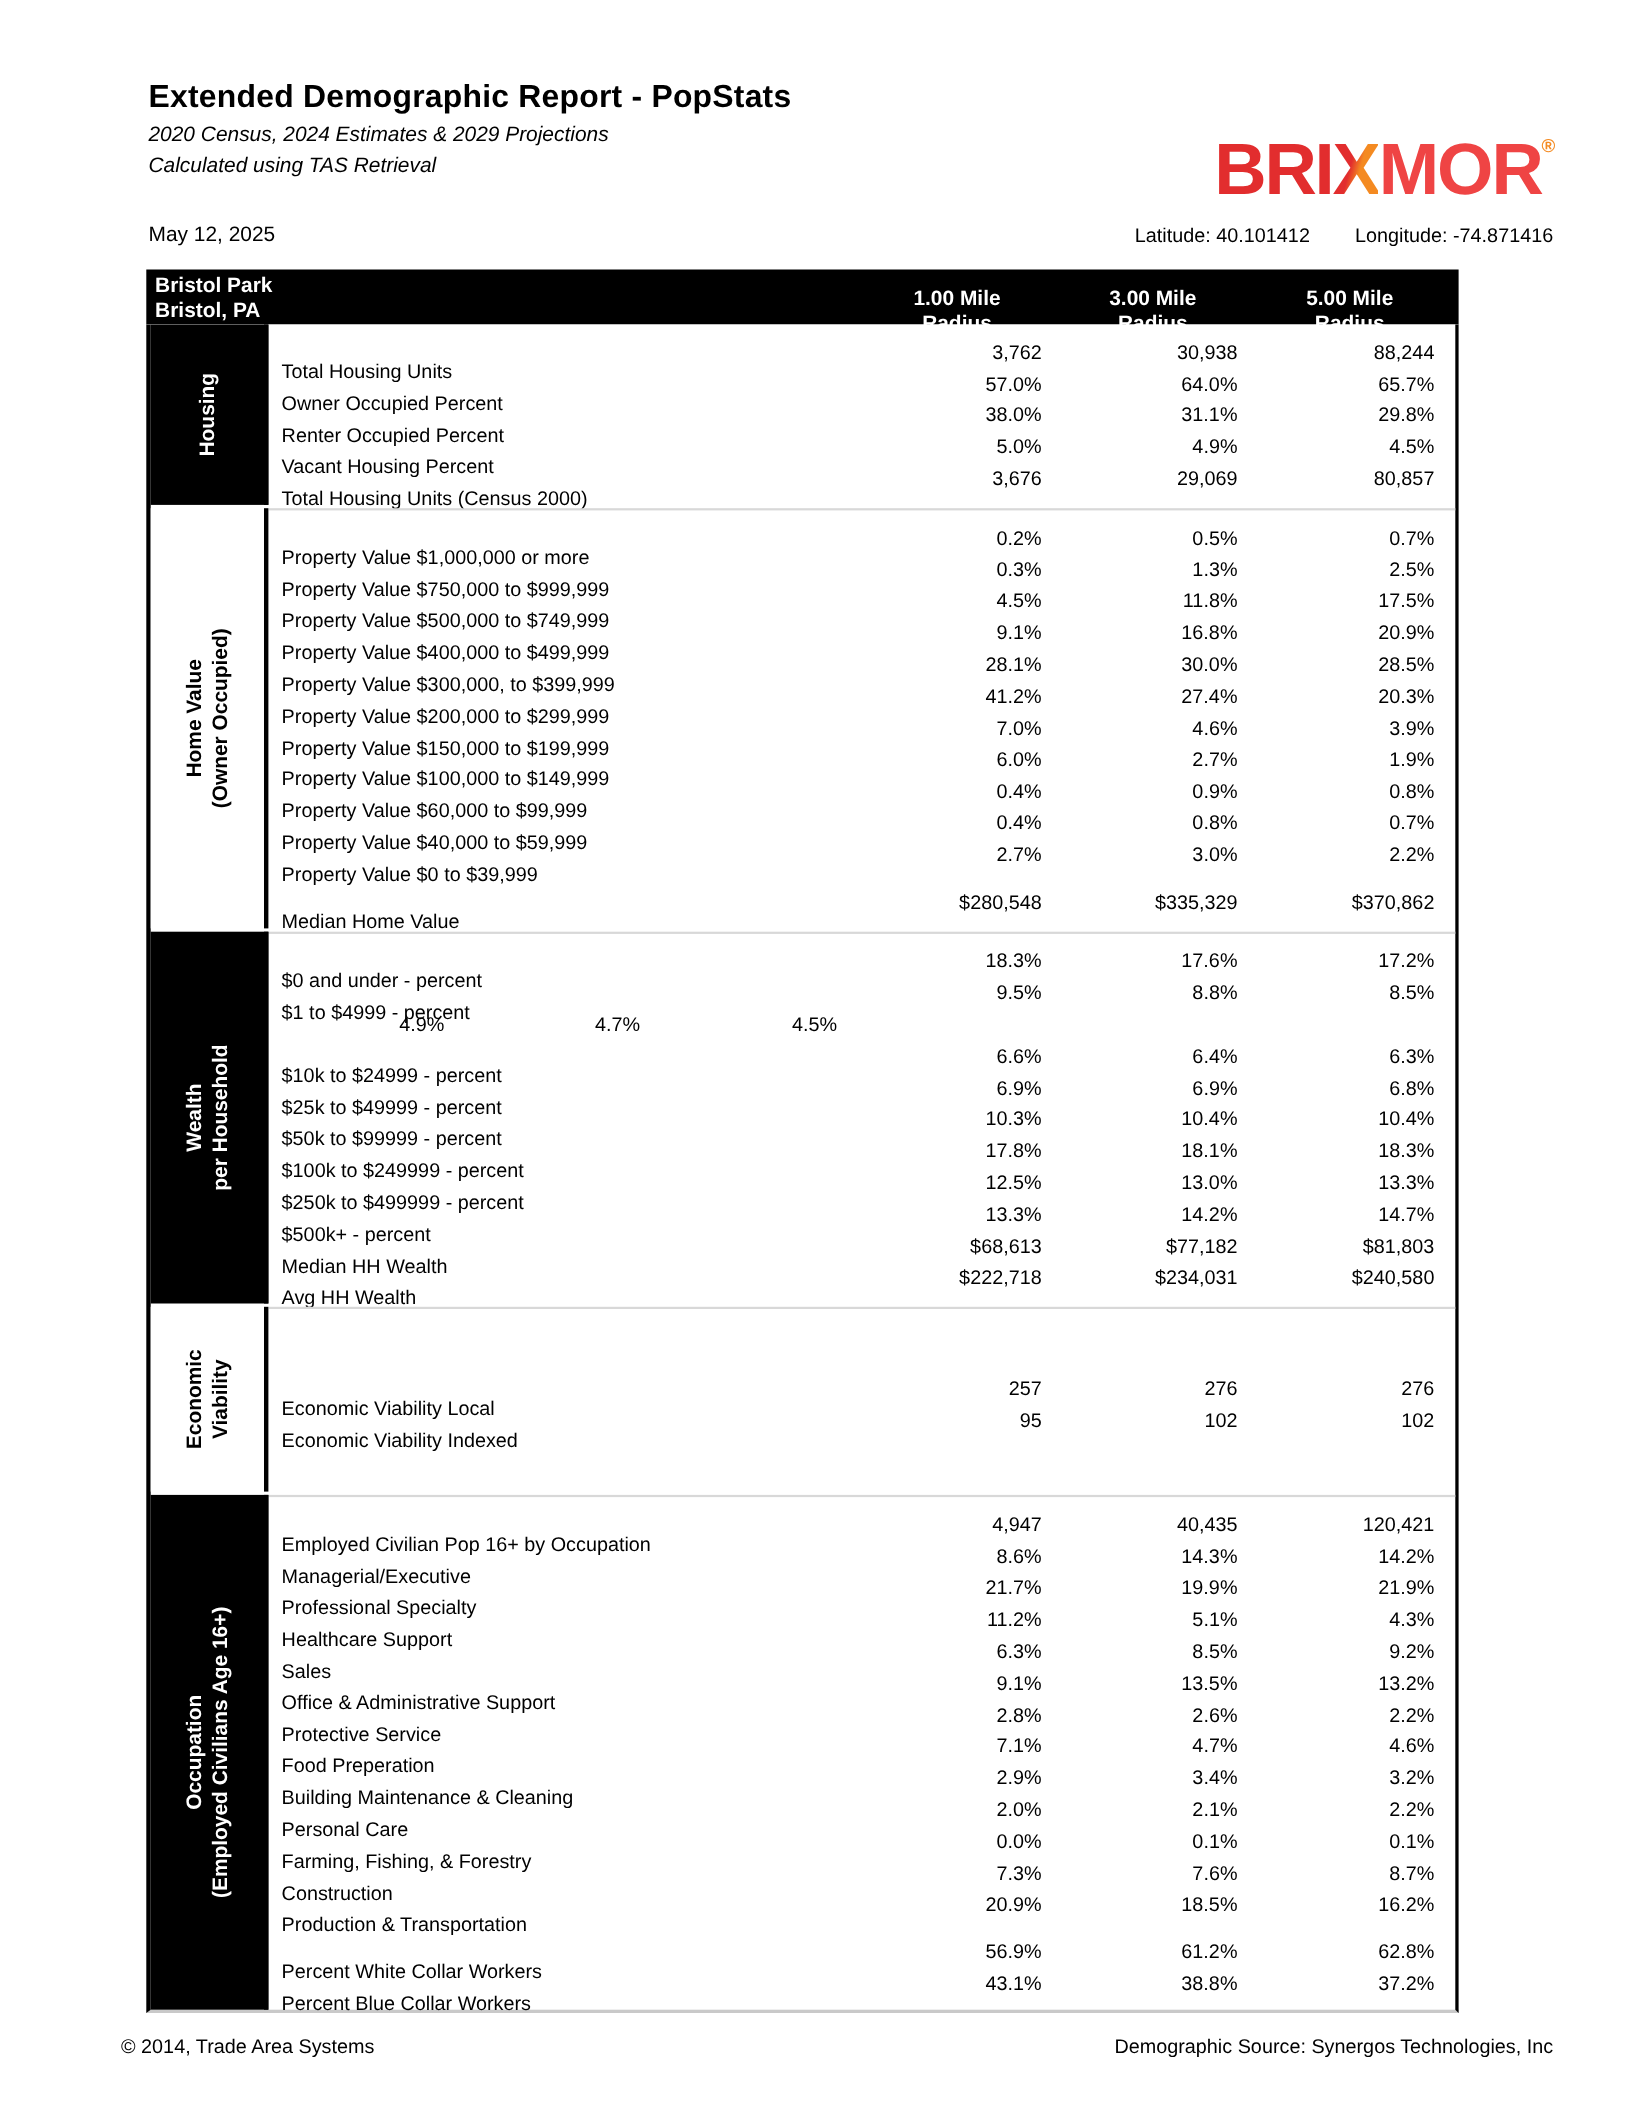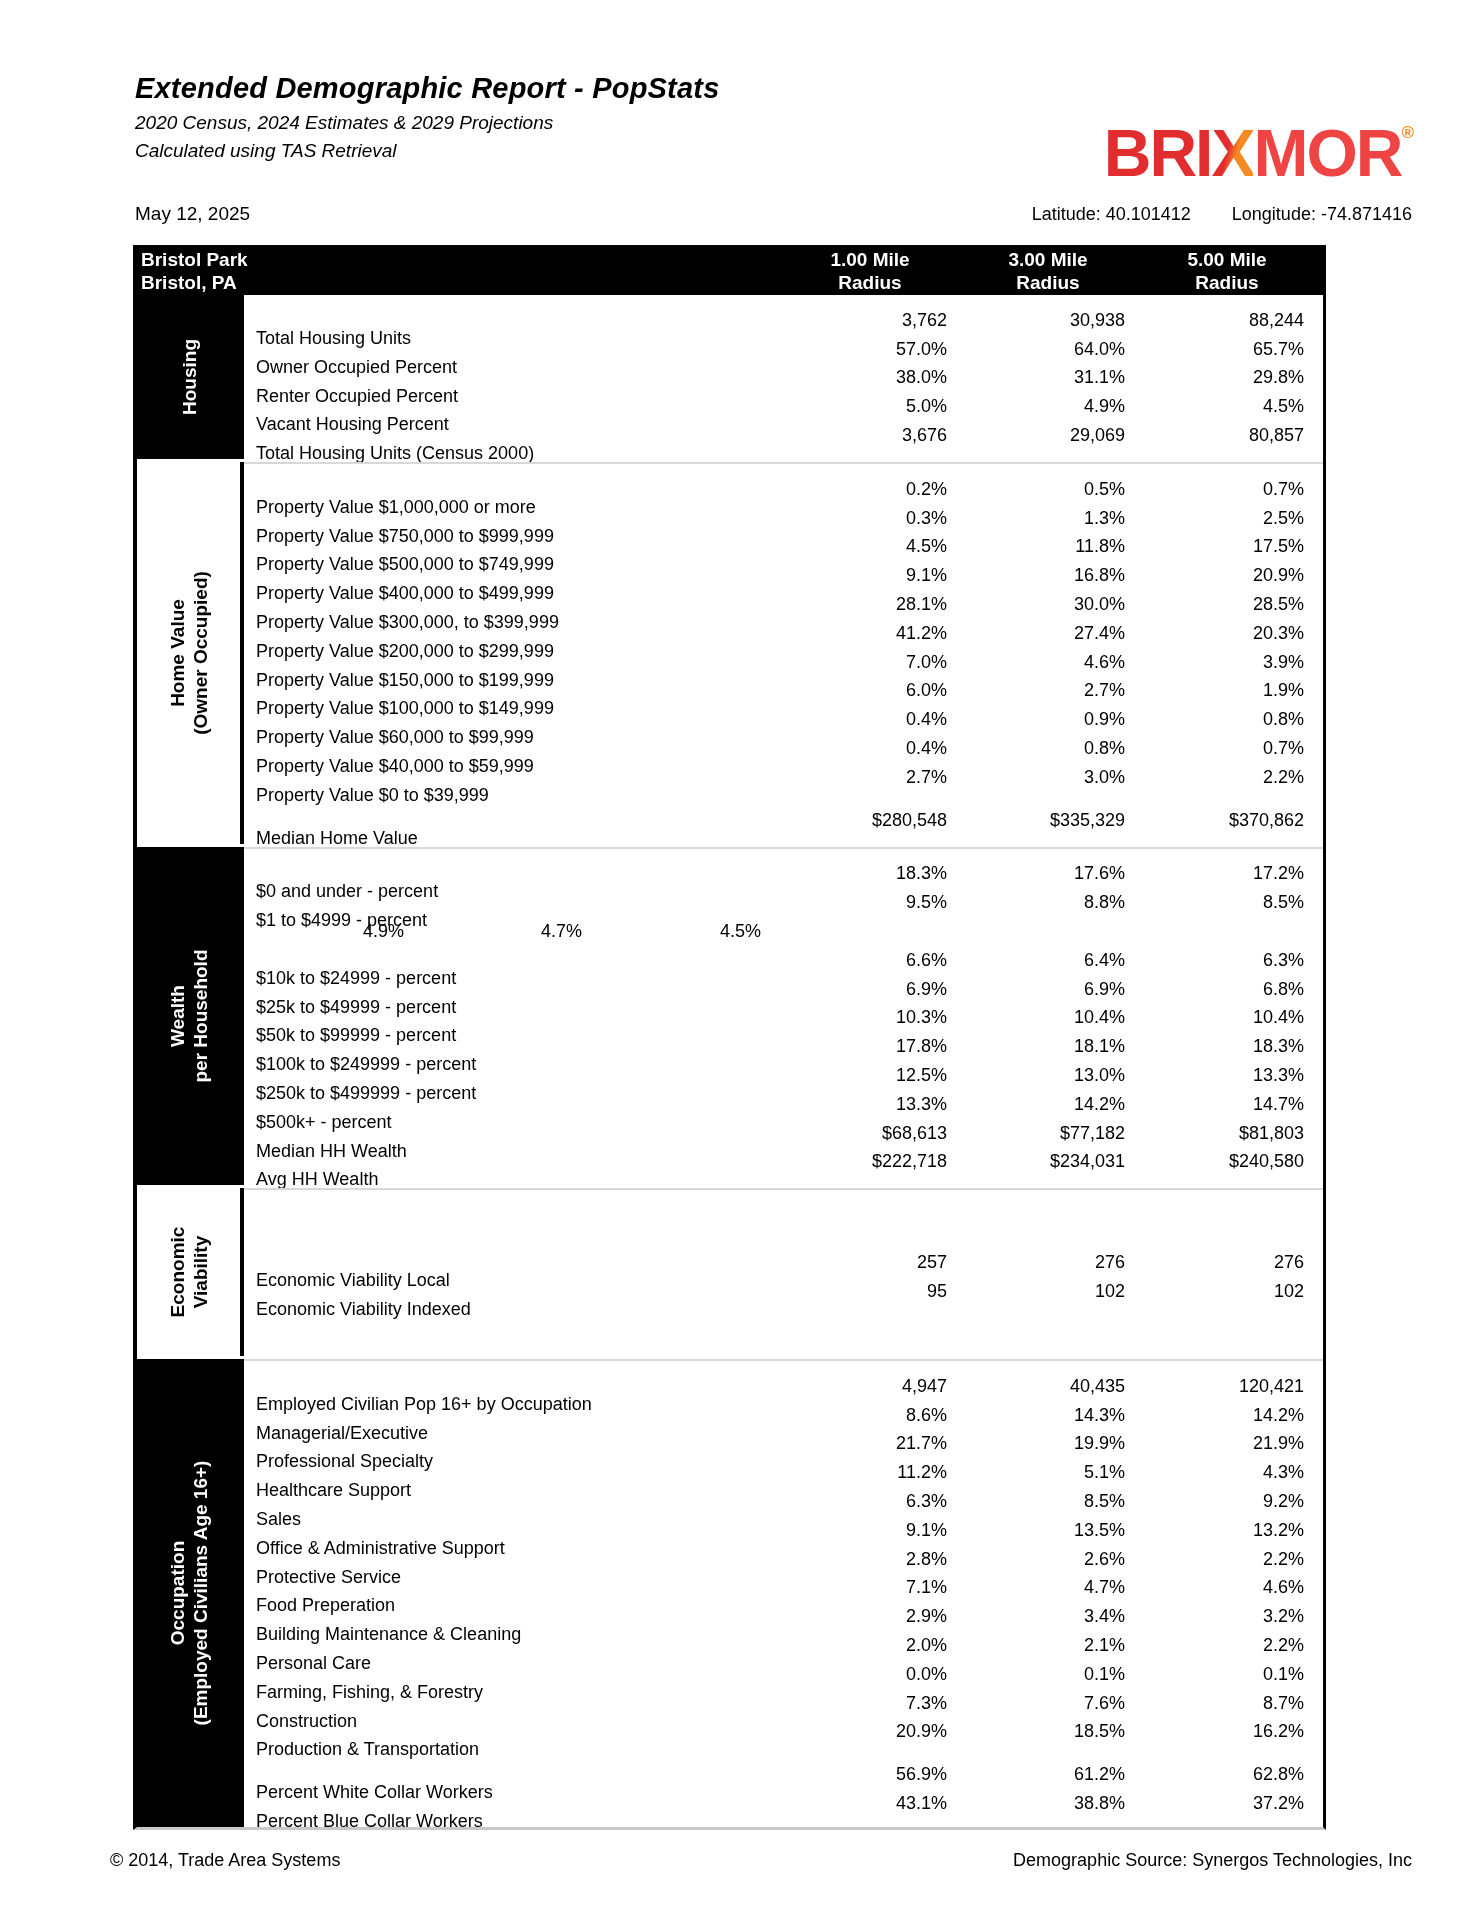--- a/index.html
+++ b/index.html
@@ -1,34 +1,34 @@
 <!DOCTYPE html>
 <html><head>
 <meta charset="utf-8">
 <style>
   html,body{margin:0;padding:0;background:#fff;}
   body{width:1484px;height:1920px;font-family:"Liberation Sans","DejaVu Sans",sans-serif;color:#000;}
   .page{position:relative;width:1484px;height:1920px;background:#fff;overflow:hidden;}
 
   
-  .title{position:absolute;left:135px;top:72px;font-size:29px;font-weight:bold;font-style:italic;letter-spacing:.2px;}
+  .title{position:absolute;left:135px;top:72px;font-size:29px;font-weight:bold;letter-spacing:.2px;}
   .sub1{position:absolute;left:135px;top:112px;font-size:19px;font-style:italic;}
   .sub2{position:absolute;left:135px;top:140px;font-size:19px;font-style:italic;}
   .date{position:absolute;left:135px;top:203px;font-size:19px;}
   .logo{position:absolute;right:70px;top:120px;font-size:66px;font-weight:bold;letter-spacing:-2px;line-height:1;white-space:nowrap;}
   .logo .lx{background-clip:text;-webkit-background-clip:text;color:transparent;}
   .logo .reg{font-size:17px;letter-spacing:0;vertical-align:38px;}
   .latlong{position:absolute;right:72px;top:204px;font-size:18px;text-align:right;}
   .latlong span+span{margin-left:41px;}
 
   
   .reporttable{position:absolute;left:133px;top:245px;width:1193px;}
   .thead{display:flex;background:#000;color:#fff;height:50px;font-weight:bold;font-size:19px;line-height:23px;padding-right:19px;box-sizing:border-box;}
   .loc{flex:1;padding:3px 0 0 8px;}
-  .colhead{width:160px;flex:none;text-align:center;padding-top:3px;}
+  .colhead{width:160px;flex:none;text-align:center;padding-top:15px;}
   .colhead.c2{margin-left:18px;}
   .colhead.c3{margin-left:19px;}
 
   .tbody{border-left:4px solid #000;border-right:3px solid #000;border-bottom:3px solid #c9c9c9;background:#fff;box-sizing:border-box;}
   .section{display:flex;}
   .section+.section{margin-top:3px;}
   .section+.section .content{border-top:2px solid #d8d8d8;}
   .sidebar{width:103px;flex:none;border-right:4px solid #000;position:relative;box-sizing:content-box;}
   .theme-dark .sidebar{background:#000;color:#fff;}
   .theme-light .sidebar{background:#fff;color:#000;}

